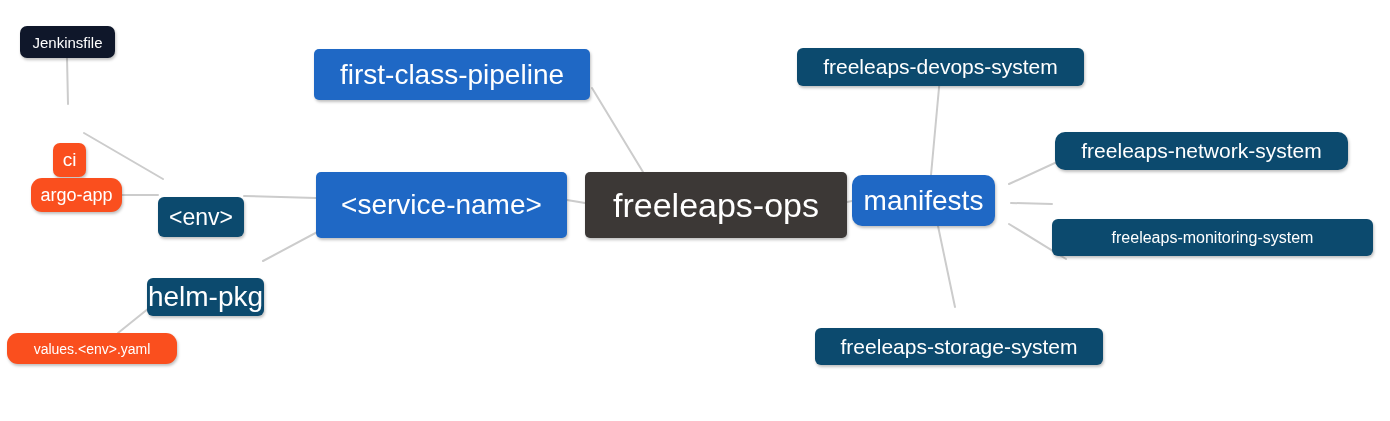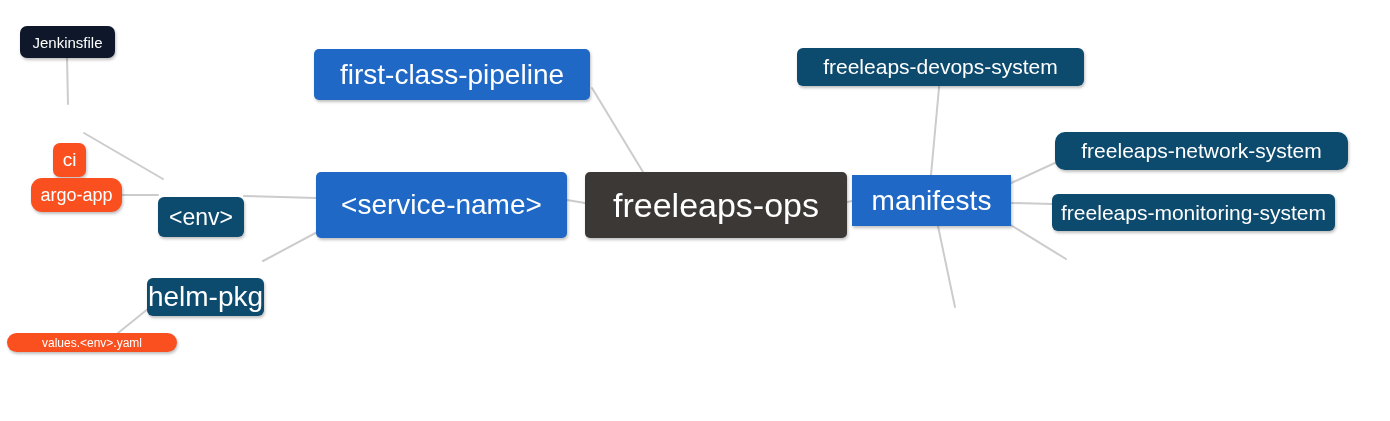--- a/index.html
+++ b/index.html
@@ -28,28 +28,28 @@
   .c-red  {background:#fa4f1e;border-radius:11px;}
   .c-amber{background:#0f172a;}
   .c-dark {background:#3c3836;}
 
   
   .pos-jenkinsfile {left:20px;  top:26px;  width:95px;  height:32px; font-size:15px; border-radius:7px;}
   .pos-ci          {left:53px;  top:103px; width:33px;  height:34px; font-size:19px; border-radius:7px;margin-top:40px;}
   .pos-argo-app    {left:31px;  top:178px; width:91px;  height:34px; font-size:18px;}
   .pos-env         {left:158px; top:177px; width:86px;  height:40px; font-size:23px;text-align:right;}
   .pos-helm-pkg    {left:147px; top:258px; width:117px; height:38px; font-size:28px;}
-  .pos-values      {left:7px;   top:333px; width:170px; height:19px; font-size:12px;}
+  .pos-values      {left:7px;   top:333px; width:170px; height:31px; font-size:14px;}
   .pos-pipeline    {left:314px; top:37px;  width:276px; height:51px; font-size:28px; border-radius:5px;margin-top:12px;}
   .pos-service     {left:316px; top:172px; width:251px; height:66px; font-size:28px; border-radius:5px;}
   .pos-root        {left:585px; top:172px; width:262px; height:66px; font-size:34px; border-radius:5px;}
-  .pos-manifests   {left:852px; top:175px; width:159px; height:51px; font-size:28px; border-radius:0;}
+  .pos-manifests   {left:852px; top:175px; width:143px; height:51px; font-size:28px; border-radius:10px;}
   .pos-devops      {left:797px; top:28px;  width:287px; height:38px; font-size:21px;}
   .pos-network     {left:1055px;top:112px; width:293px; height:38px; font-size:21px;border-radius:10px;}
-  .pos-monitoring  {left:1052px;top:174px; width:283px; height:37px; font-size:21px;}
+  .pos-monitoring  {left:1052px;top:199px; width:321px; height:37px; font-size:16px;}
   .pos-controls    {left:1063px;top:258px; width:290px; height:37px; font-size:21px;}
   .pos-storage     {left:815px; top:308px; width:288px; height:37px; font-size:21px;}
 </style>
 </head>
 <body>
 
 <div class="canvas">
 
   <svg class="edges" viewBox="0 0 1390 421" xmlns="http://www.w3.org/2000/svg">
     <line x1="67" y1="57" x2="68" y2="104"></line>
@@ -74,14 +74,15 @@
   <div class="node c-green pos-env">&lt;env&gt;</div>
   <div class="node c-green pos-helm-pkg">helm-pkg</div>
   <div class="node c-red   pos-values">values.&lt;env&gt;.yaml</div>
   <div class="node c-blue  pos-pipeline">first-class-pipeline</div>
   <div class="node c-blue  pos-service">&lt;service-name&gt;</div>
   <div class="node c-dark  pos-root">freeleaps-ops</div>
   <div class="node c-blue  pos-manifests">manifests</div>
   <div class="node c-green pos-devops">freeleaps-devops-system</div>
   <div class="node c-green pos-network">freeleaps-network-system</div>
   <div class="node c-green pos-monitoring">freeleaps-monitoring-system</div>
+  <div class="node c-green pos-storage">freeleaps-storage-system</div>
 
 </div>
 
 </body></html>

